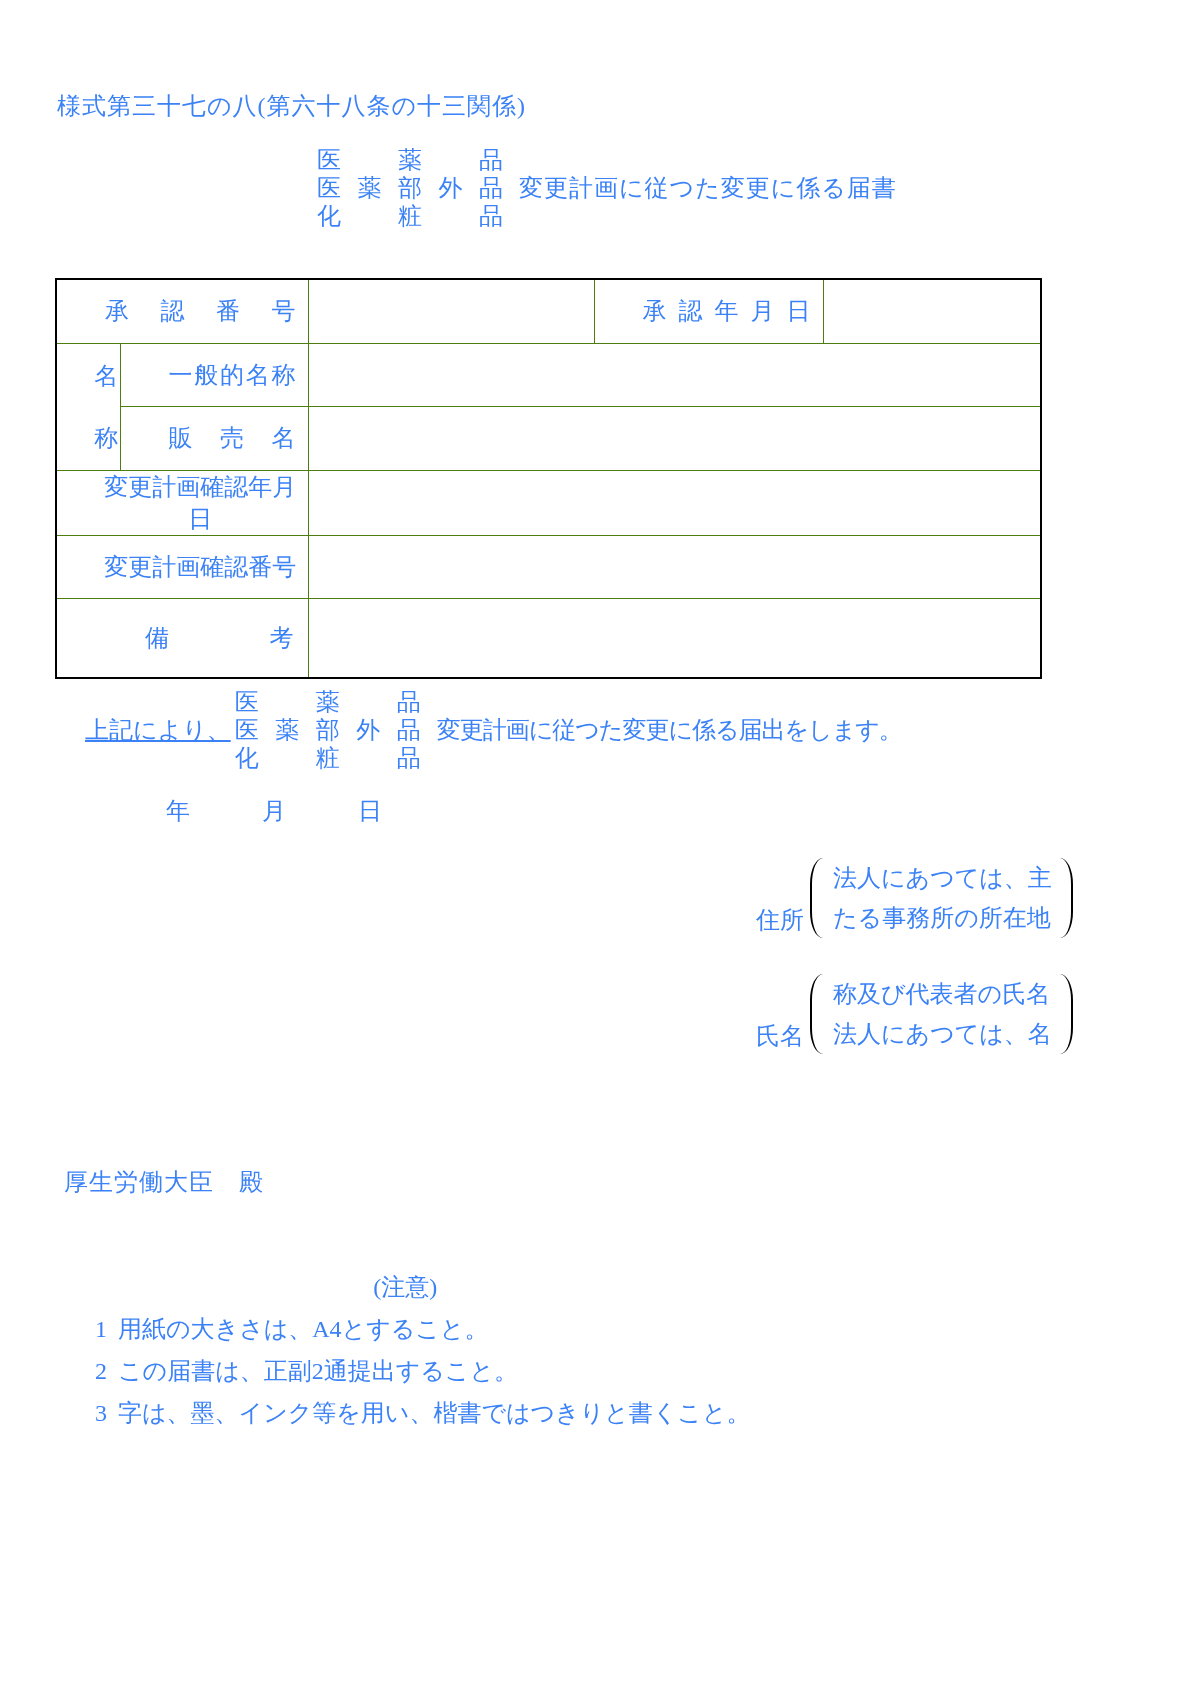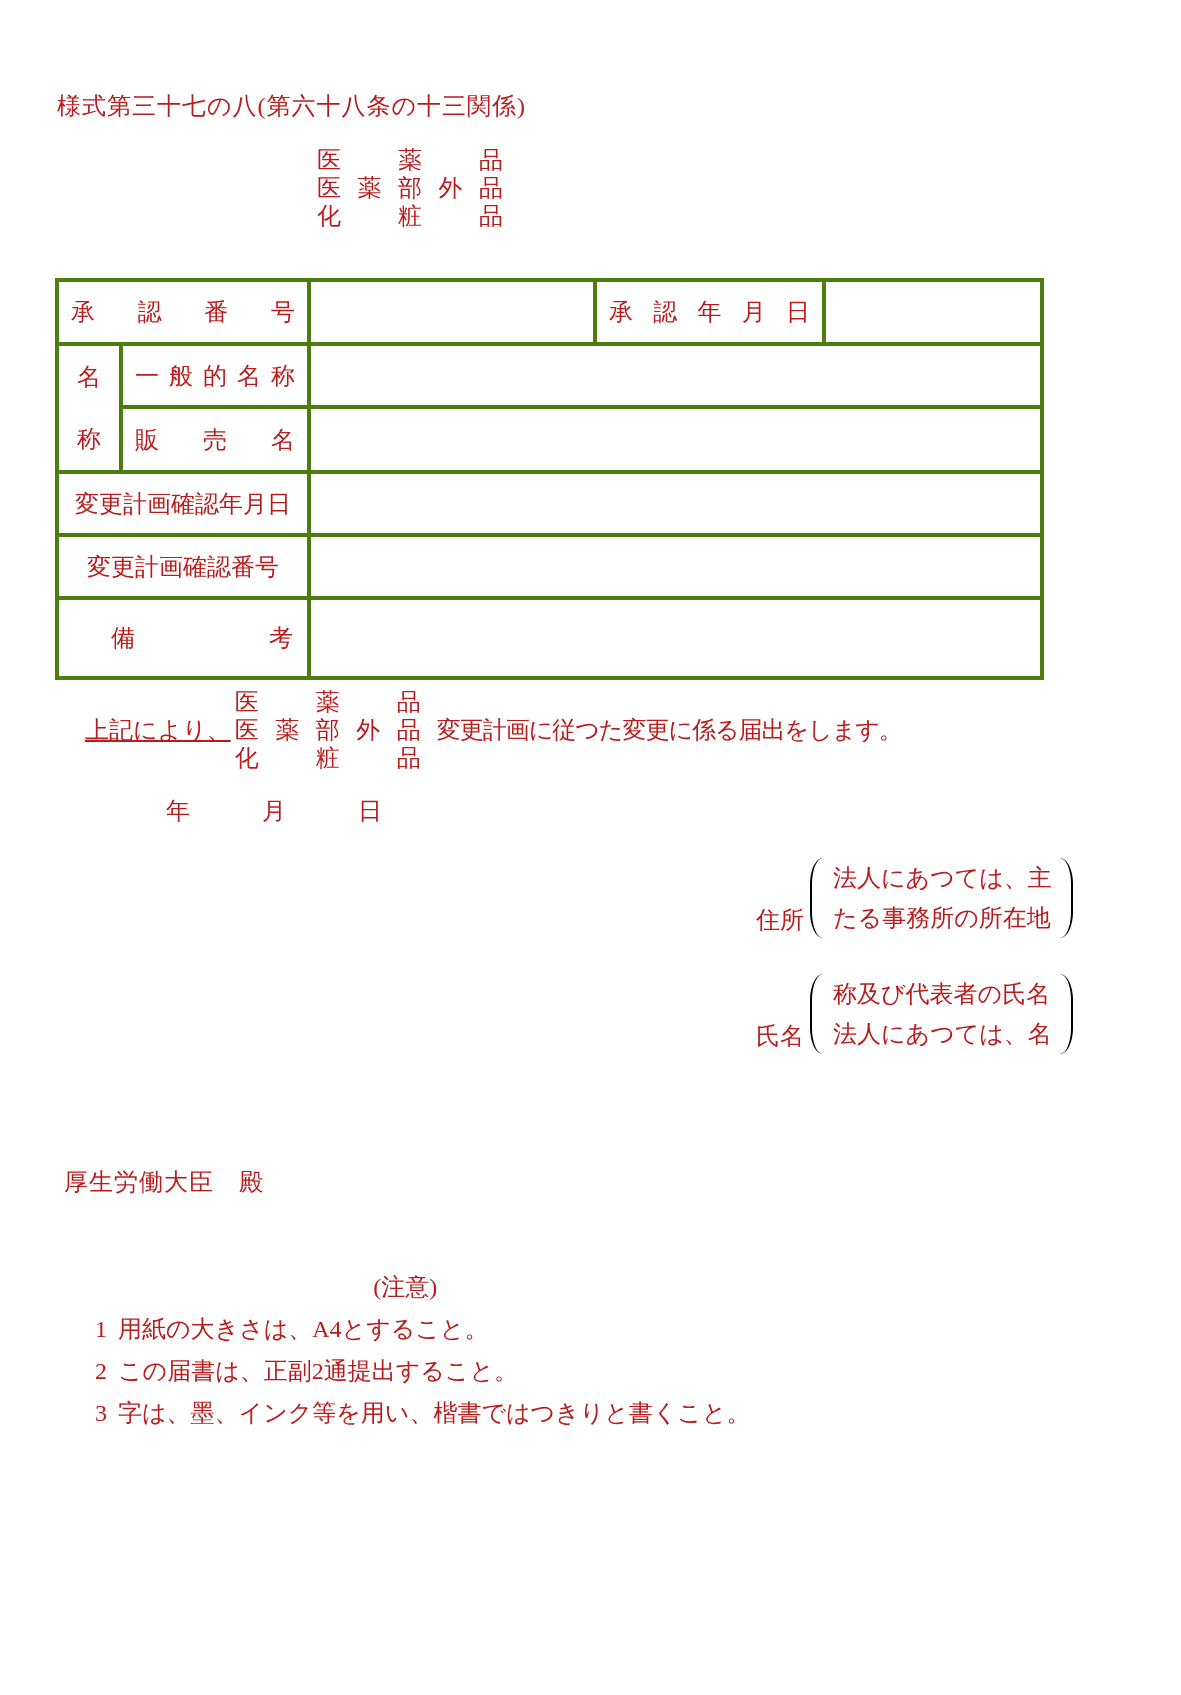--- a/index.html
+++ b/index.html
@@ -2,21 +2,21 @@
 <html><head>
 <meta charset="utf-8">
 <style>
   * { margin:0; padding:0; box-sizing:border-box; }
   html,body { background:#e8e8e8; }
   .page {
     position:relative;
     width:1181px; height:1695px;
     margin:0 auto;
     background:#ffffff;
-    color:#b91c1c;
+    color:#3b82f6;
     font-family:"Liberation Serif", serif;
     font-size:24px;
     overflow:hidden;
   }
   .abs { position:absolute; }
 
   
   .spread {
     text-align:justify;
     text-align-last:justify;
@@ -31,21 +31,21 @@
   .doc-title { margin-left:16px; white-space:nowrap; letter-spacing:1px; }
 
   
   table.form-table {
     left:55px; top:278px;
     width:985px;
     border-collapse:collapse;
     table-layout:fixed;
     border:2px solid #000;
   }
-  table.form-table td { border:4px solid #4d7c0f; vertical-align:middle; }
+  table.form-table td { border:1px solid #4d7c0f; vertical-align:middle;padding-left:36px; }
   td.lab .spread { padding:0 12px; }
   td.lab .pad-remarks { padding:0 14px 0 16px;margin-left:36px; }
   td.lab .center { text-align:center; }
   .name-col {
     height:124px;
     display:flex; flex-direction:column;
     justify-content:space-around; align-items:center;
   }
 
   
@@ -92,20 +92,21 @@
 <div class="page">
 
   <div class="abs form-number">様式第三十七の八(第六十八条の十三関係)</div>
 
   <div class="abs doc-header">
     <div class="product-col">
       <div class="spread-line spread">医薬品</div>
       <div class="spread-line spread">医薬部外品</div>
       <div class="spread-line spread">化粧品</div>
     </div>
+    <div class="doc-title">変更計画に従つた変更に係る届書</div>
   </div>
 
   <table class="abs form-table">
     <colgroup>
       <col style="width:64px">
         <col style="width:188px">
         <col style="width:286px">
         <col style="width:229px">
         <col style="width:218px">
     </colgroup>

